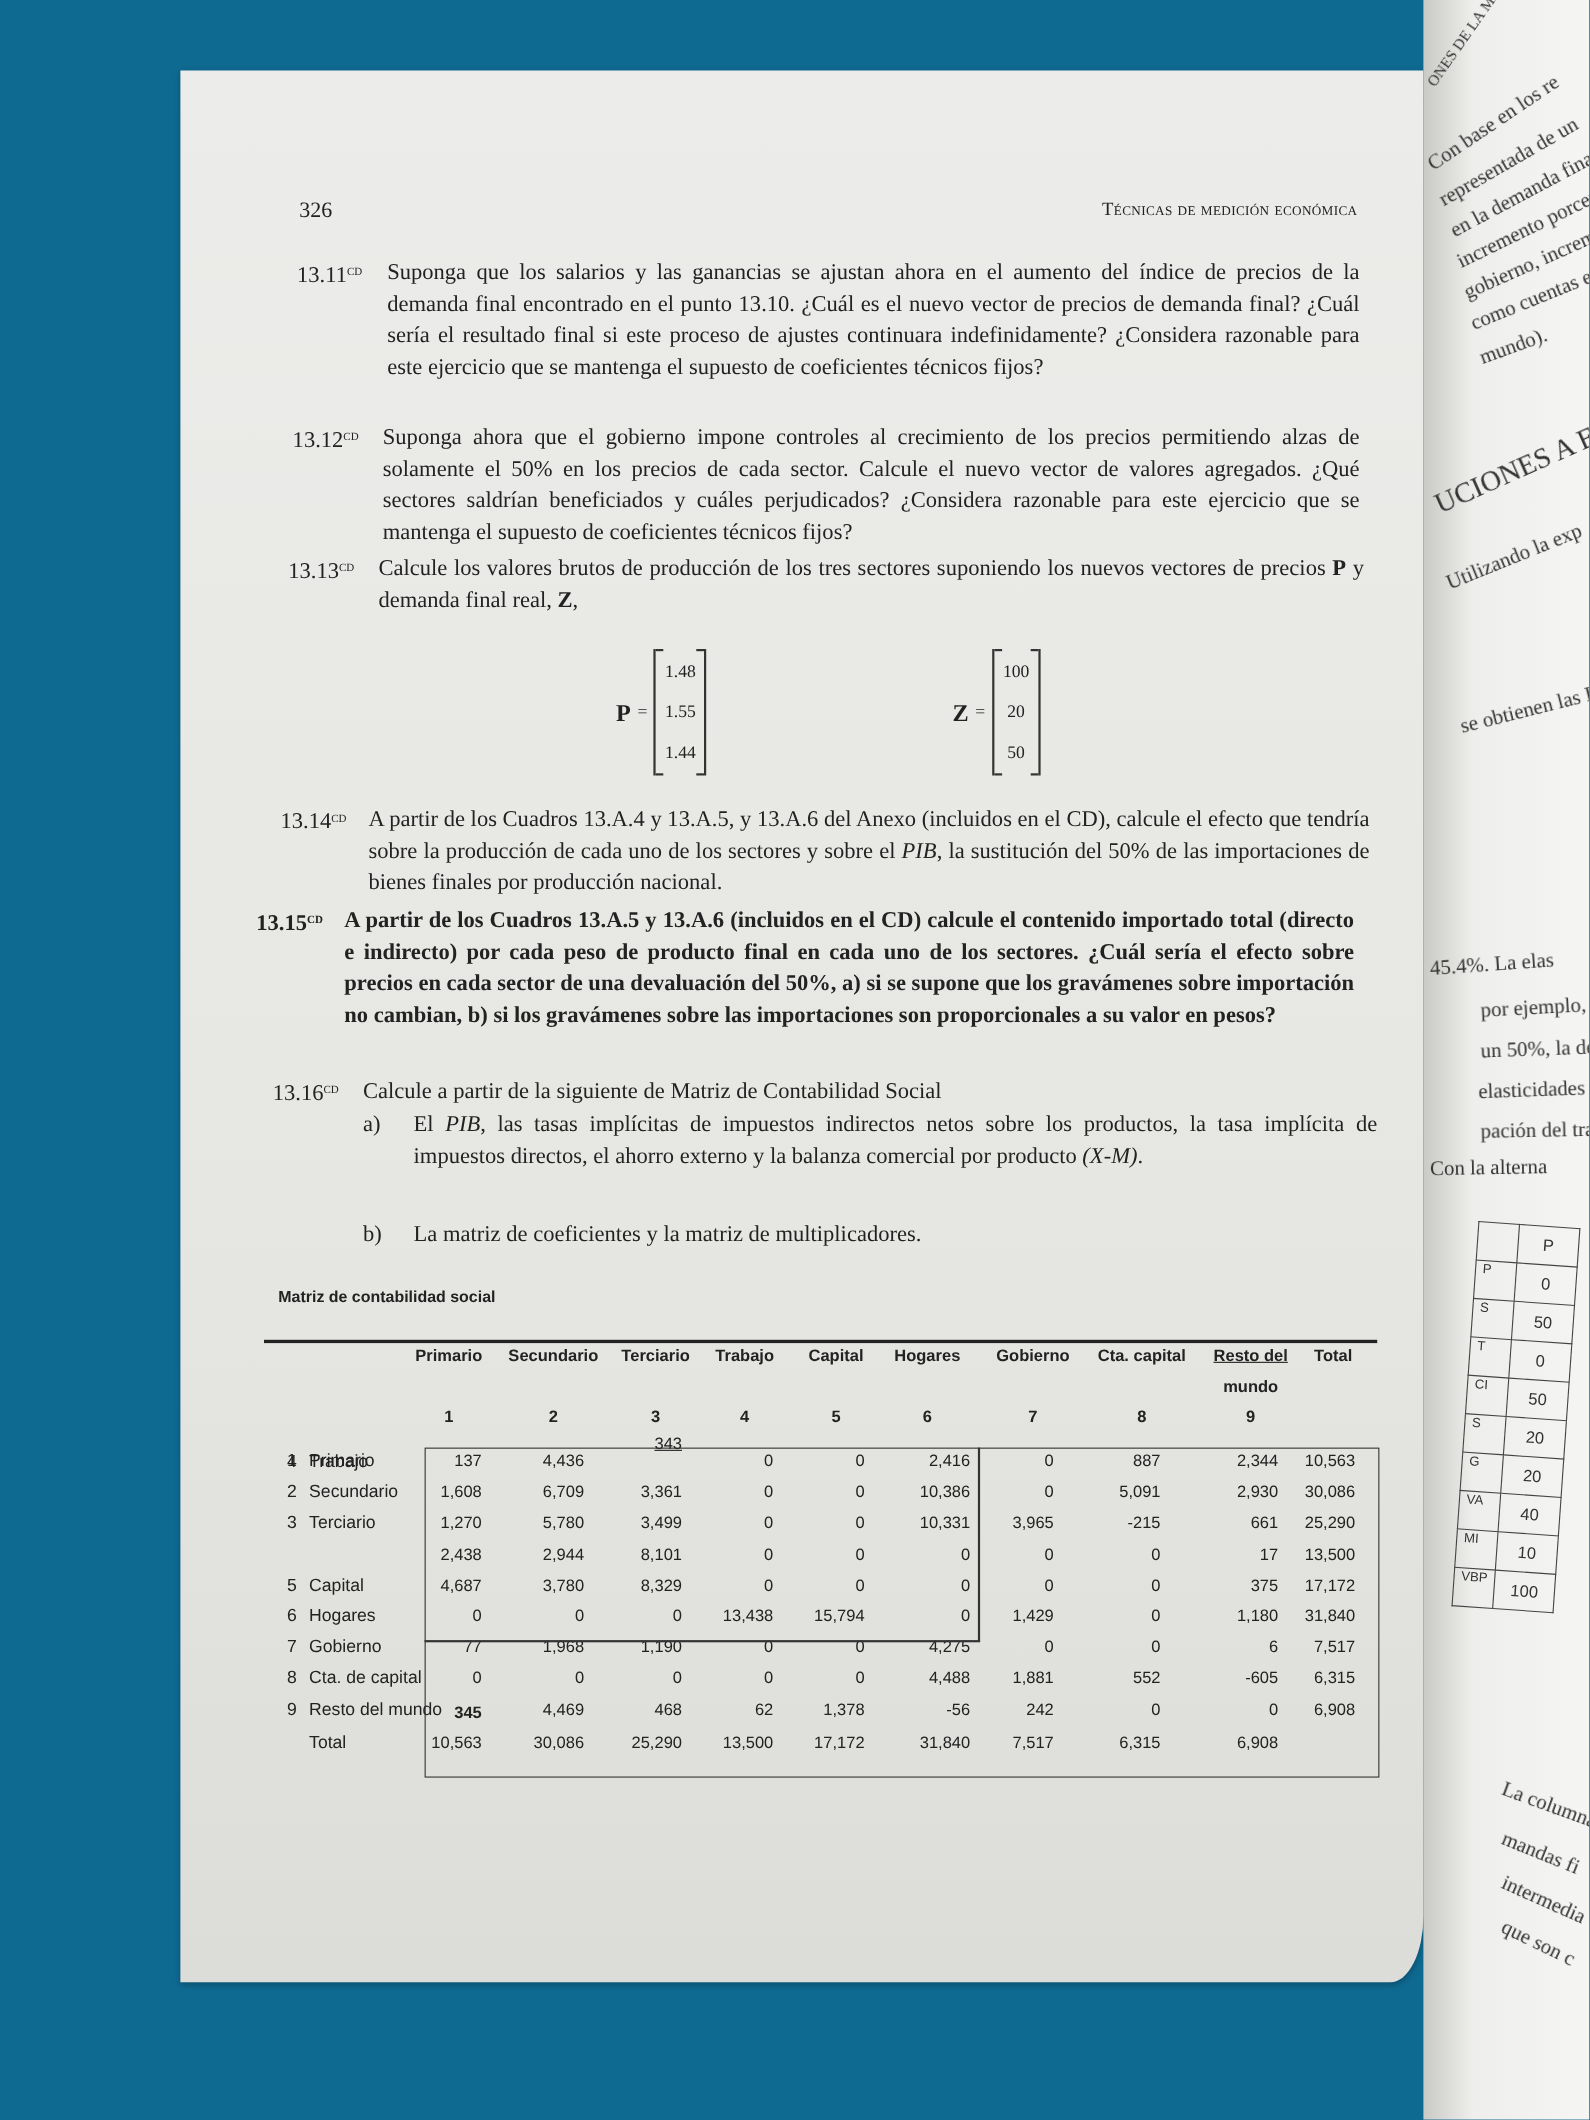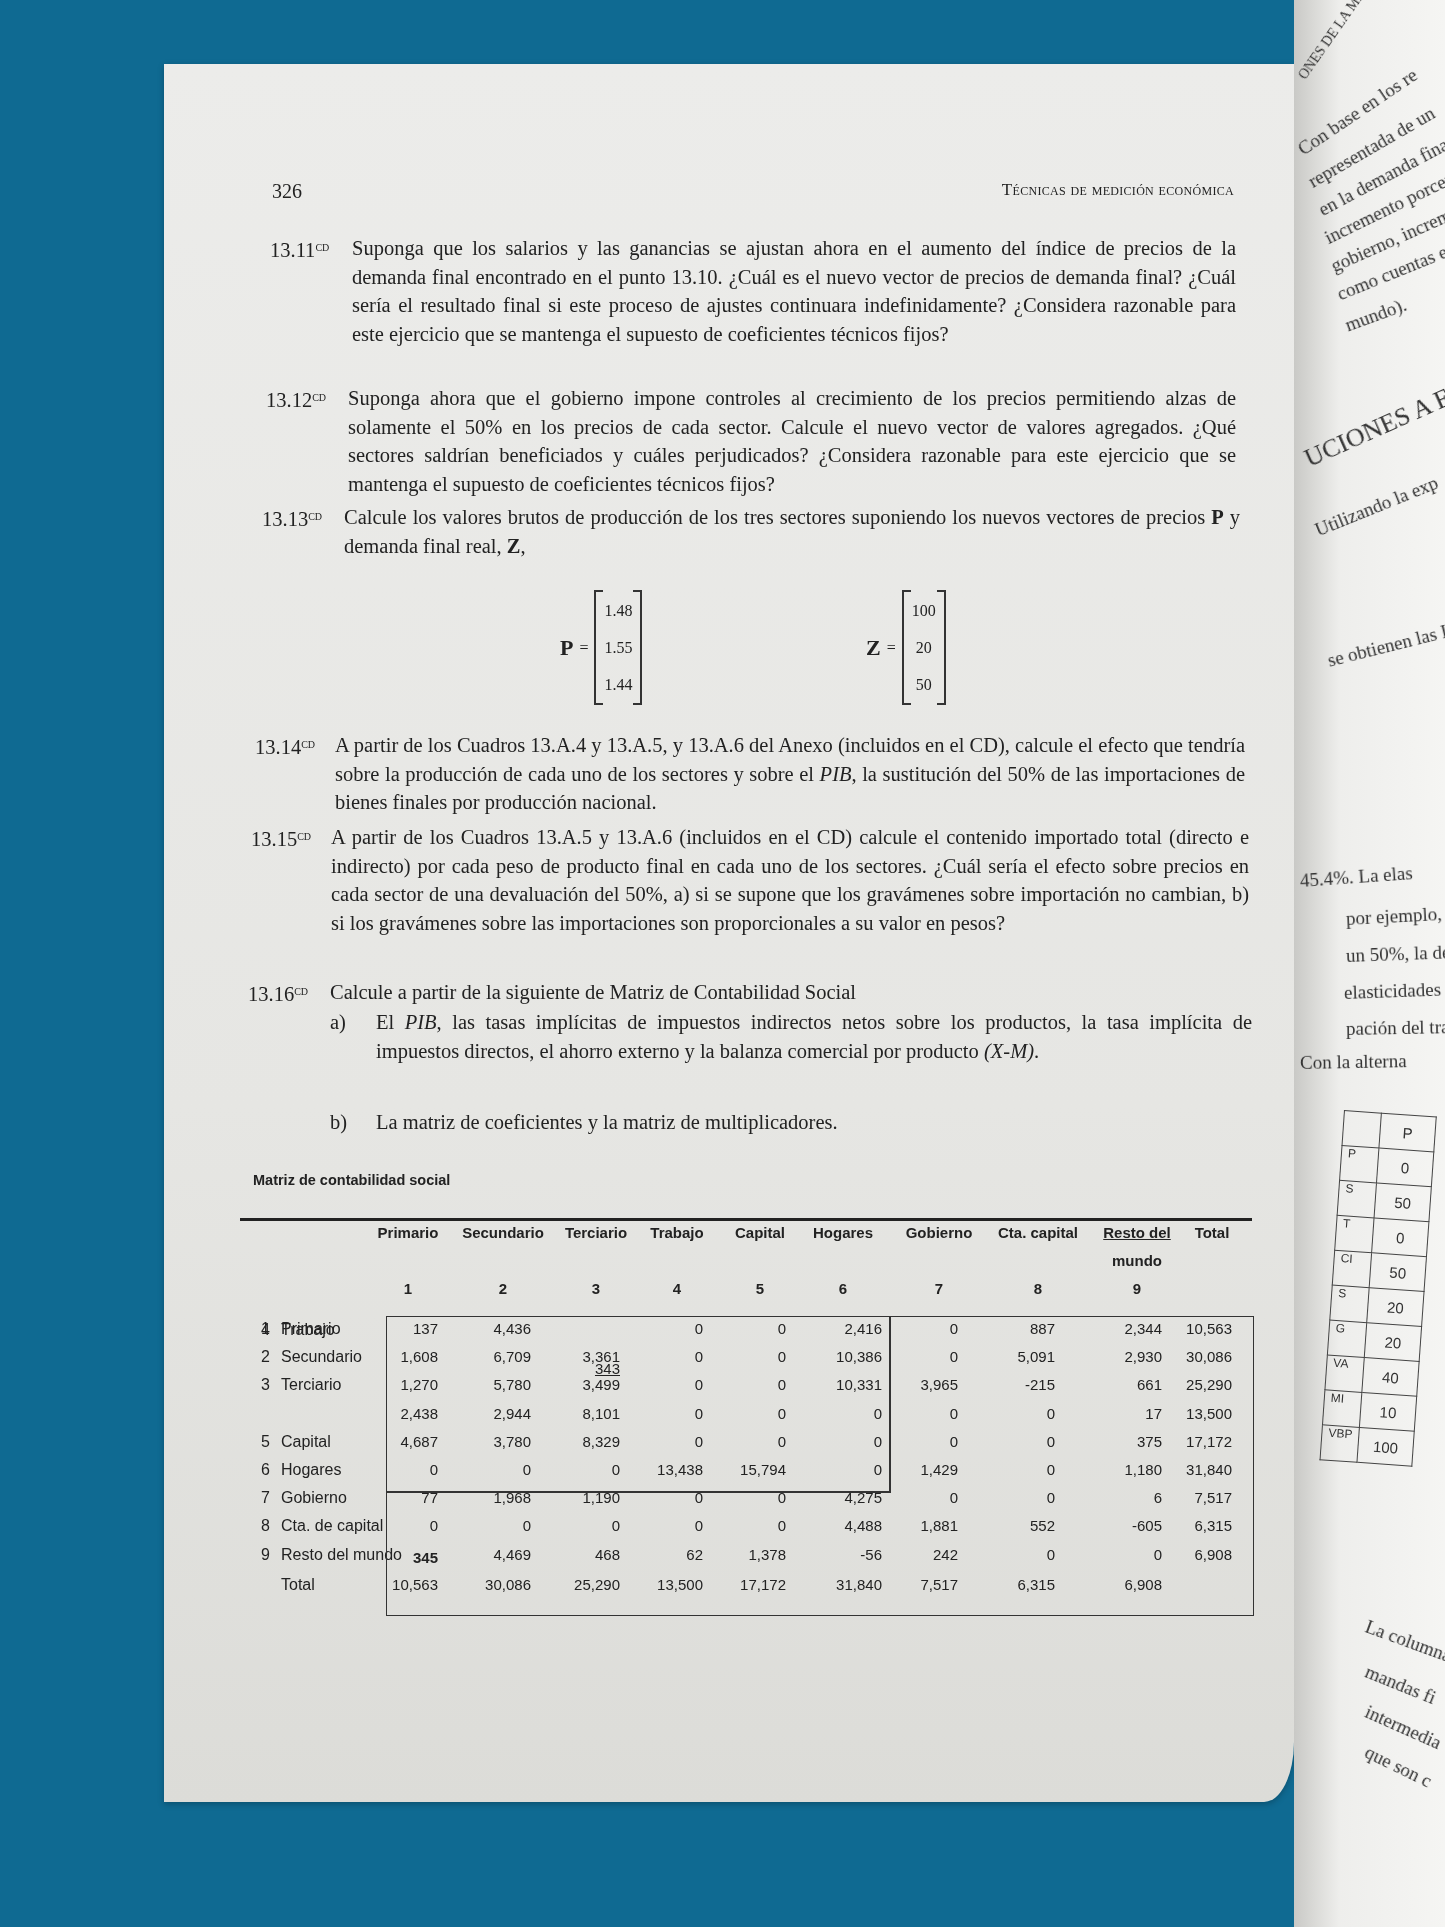--- a/index.html
+++ b/index.html
@@ -104,21 +104,21 @@
     <span>20</span>
     <span>50</span>
   </div>
 </div>
 
 <div class="body-text ex" style="left:255px; top:731px; width:990px;">
   <span class="ex-num"><span>13.14</span><sup>CD</sup></span>
   <div class="ex-text" style="padding-left:80px;"><span>A partir de los Cuadros 13.A.4 y 13.A.5, y 13.A.6 del Anexo (incluidos en el CD), calcule el efecto que tendría sobre la producción de cada uno de los sectores y sobre el </span><i>PIB</i><span>, la sustitución del 50% de las importaciones de bienes finales por producción nacional.</span></div>
 </div>
 
-<div class="body-text ex" style="left:251px; top:823px; width:998px;">
+<div class="body-text ex" style="left:233px; top:823px; width:998px;font-weight:bold;">
   <span class="ex-num"><span>13.15</span><sup>CD</sup></span>
   <div class="ex-text" style="padding-left:80px;">A partir de los Cuadros 13.A.5 y 13.A.6 (incluidos en el CD) calcule el contenido importado total (directo e indirecto) por cada peso de producto final en cada uno de los sectores. ¿Cuál sería el efecto sobre precios en cada sector de una devaluación del 50%, a) si se supone que los gravámenes sobre importación no cambian, b) si los gravámenes sobre las importaciones son proporcionales a su valor en pesos?</div>
 </div>
 
 <div class="body-text ex" style="left:248px; top:978px; width:1004px;">
   <span class="ex-num"><span>13.16</span><sup>CD</sup></span>
   <div class="ex-text" style="padding-left:82px;">Calcule a partir de la siguiente de Matriz de Contabilidad Social</div>
 </div>
 <div class="body-text sub-item" style="left:330px; top:1008px; width:922px;">
   <span class="sub-letter">a)</span>
@@ -149,21 +149,21 @@
     <div class="sam col-num" style="left: 919px; width: 40px; top: 1280px;">7</div>
     <div class="sam col-head" style="left: 978px; width: 120px; top: 1224px;">Cta. capital</div>
     <div class="sam col-num" style="left: 1018px; width: 40px; top: 1280px;">8</div>
     <div class="sam col-head" style="left: 1077px; width: 120px; top: 1224px; text-decoration: underline;">Resto del</div>
     <div class="sam col-head" style="left: 1077px; width: 120px; top: 1252px;">mundo</div>
     <div class="sam col-num" style="left: 1117px; width: 40px; top: 1280px;">9</div>
     <div class="sam col-head" style="left: 1152px; width: 120px; top: 1224px;">Total</div>
     <div class="sam row-label" style="left: 238px; top: 1320px;"><span style="display: inline-block; width: 20px;">1</span><span>Primario</span></div>
     <div class="sam cell" style="left: 348px; width: 90px; top: 1320px;">137</div>
     <div class="sam cell" style="left: 441px; width: 90px; top: 1320px;">4,436</div>
-    <div class="sam cell" style="left: 530px; width: 90px; top: 1360px; text-decoration: underline;">343</div>
+    <div class="sam cell" style="left: 530px; width: 90px; top: 1304px; text-decoration: underline;">343</div>
     <div class="sam cell" style="left: 613px; width: 90px; top: 1320px;">0</div>
     <div class="sam cell" style="left: 696px; width: 90px; top: 1320px;">0</div>
     <div class="sam cell" style="left: 792px; width: 90px; top: 1320px;">2,416</div>
     <div class="sam cell" style="left: 868px; width: 90px; top: 1320px;">0</div>
     <div class="sam cell" style="left: 965px; width: 90px; top: 1320px;">887</div>
     <div class="sam cell" style="left: 1072px; width: 90px; top: 1320px;">2,344</div>
     <div class="sam cell" style="left: 1142px; width: 90px; top: 1320px;">10,563</div>
     <div class="sam row-label" style="left: 238px; top: 1348.2px;"><span style="display: inline-block; width: 20px;">2</span><span>Secundario</span></div>
     <div class="sam cell" style="left: 348px; width: 90px; top: 1348.2px;">1,608</div>
     <div class="sam cell" style="left: 441px; width: 90px; top: 1348.2px; text-align: right;">6,709</div>

